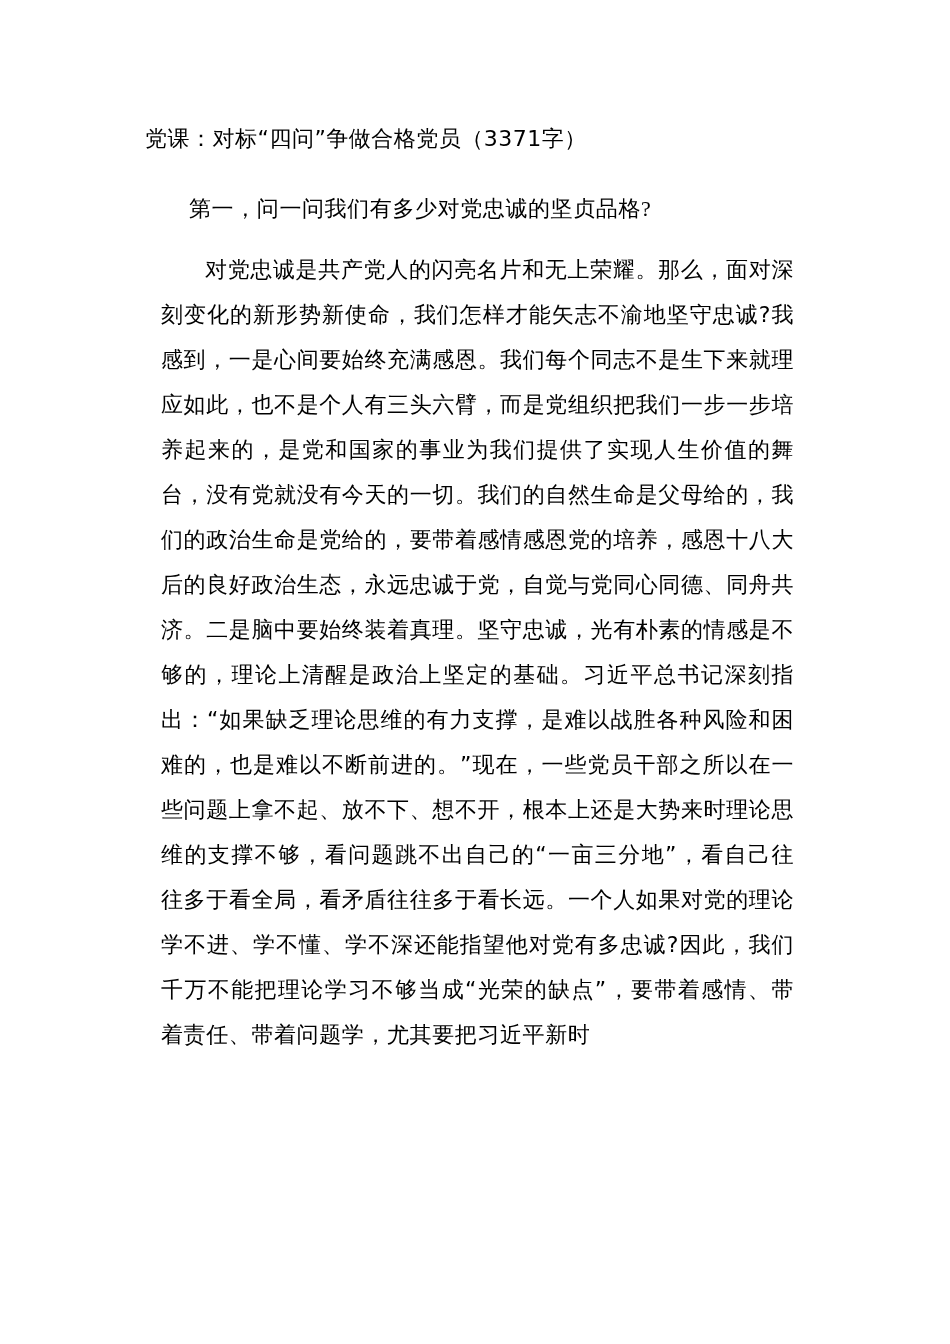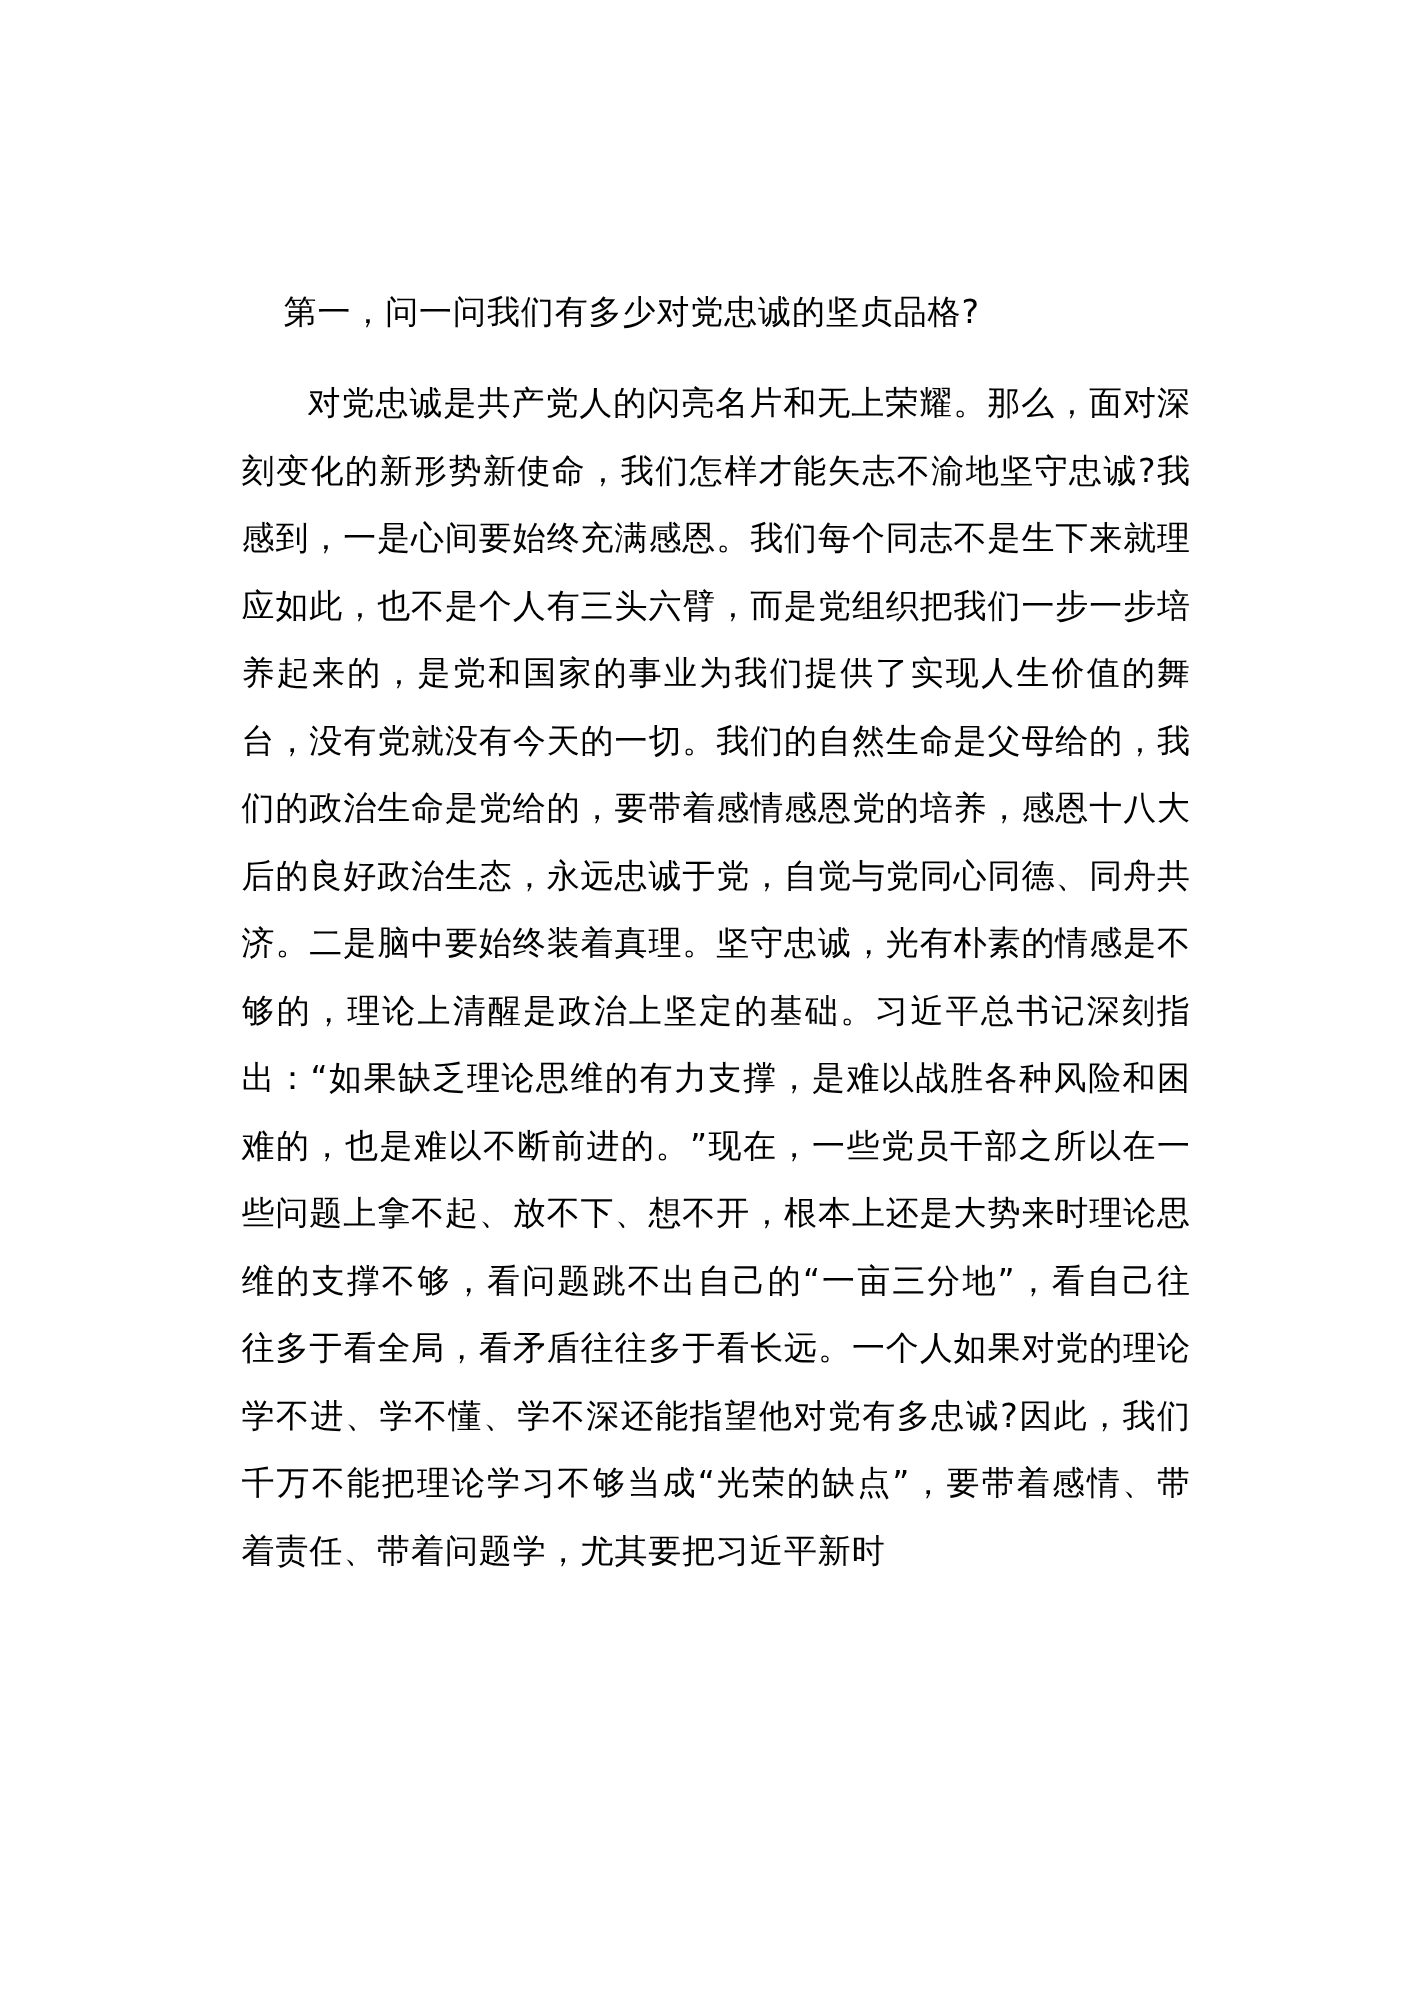--- a/index.html
+++ b/index.html
@@ -44,24 +44,26 @@
       margin: 16px;
       text-indent: 2em;
       text-align: justify;
       text-align-last: left;
       letter-spacing: 0.6px;
     }
     .heading-para {
       margin: 0;
       text-indent: 2em;
       letter-spacing: 0.6px;
+      font-family: Liberation Serif, serif;
     }
   </style>
 </head>
 <body>
 
 <div class="page">
+  <div class="title">党课：对标“四问”争做合格党员（3371字）</div>
 
   <div class="body-text">
     <p class="heading-para">第一，问一问我们有多少对党忠诚的坚贞品格?</p>
     <p class="para">对党忠诚是共产党人的闪亮名片和无上荣耀。那么，面对深刻变化的新形势新使命，我们怎样才能矢志不渝地坚守忠诚?我感到，一是心间要始终充满感恩。我们每个同志不是生下来就理应如此，也不是个人有三头六臂，而是党组织把我们一步一步培养起来的，是党和国家的事业为我们提供了实现人生价值的舞台，没有党就没有今天的一切。我们的自然生命是父母给的，我们的政治生命是党给的，要带着感情感恩党的培养，感恩十八大后的良好政治生态，永远忠诚于党，自觉与党同心同德、同舟共济。二是脑中要始终装着真理。坚守忠诚，光有朴素的情感是不够的，理论上清醒是政治上坚定的基础。习近平总书记深刻指出：“如果缺乏理论思维的有力支撑，是难以战胜各种风险和困难的，也是难以不断前进的。”现在，一些党员干部之所以在一些问题上拿不起、放不下、想不开，根本上还是大势来时理论思维的支撑不够，看问题跳不出自己的“一亩三分地”，看自己往往多于看全局，看矛盾往往多于看长远。一个人如果对党的理论学不进、学不懂、学不深还能指望他对党有多忠诚?因此，我们千万不能把理论学习不够当成“光荣的缺点”，要带着感情、带着责任、带着问题学，尤其要把习近平新时</p>
   </div>
 </div>
 
 </body></html>

